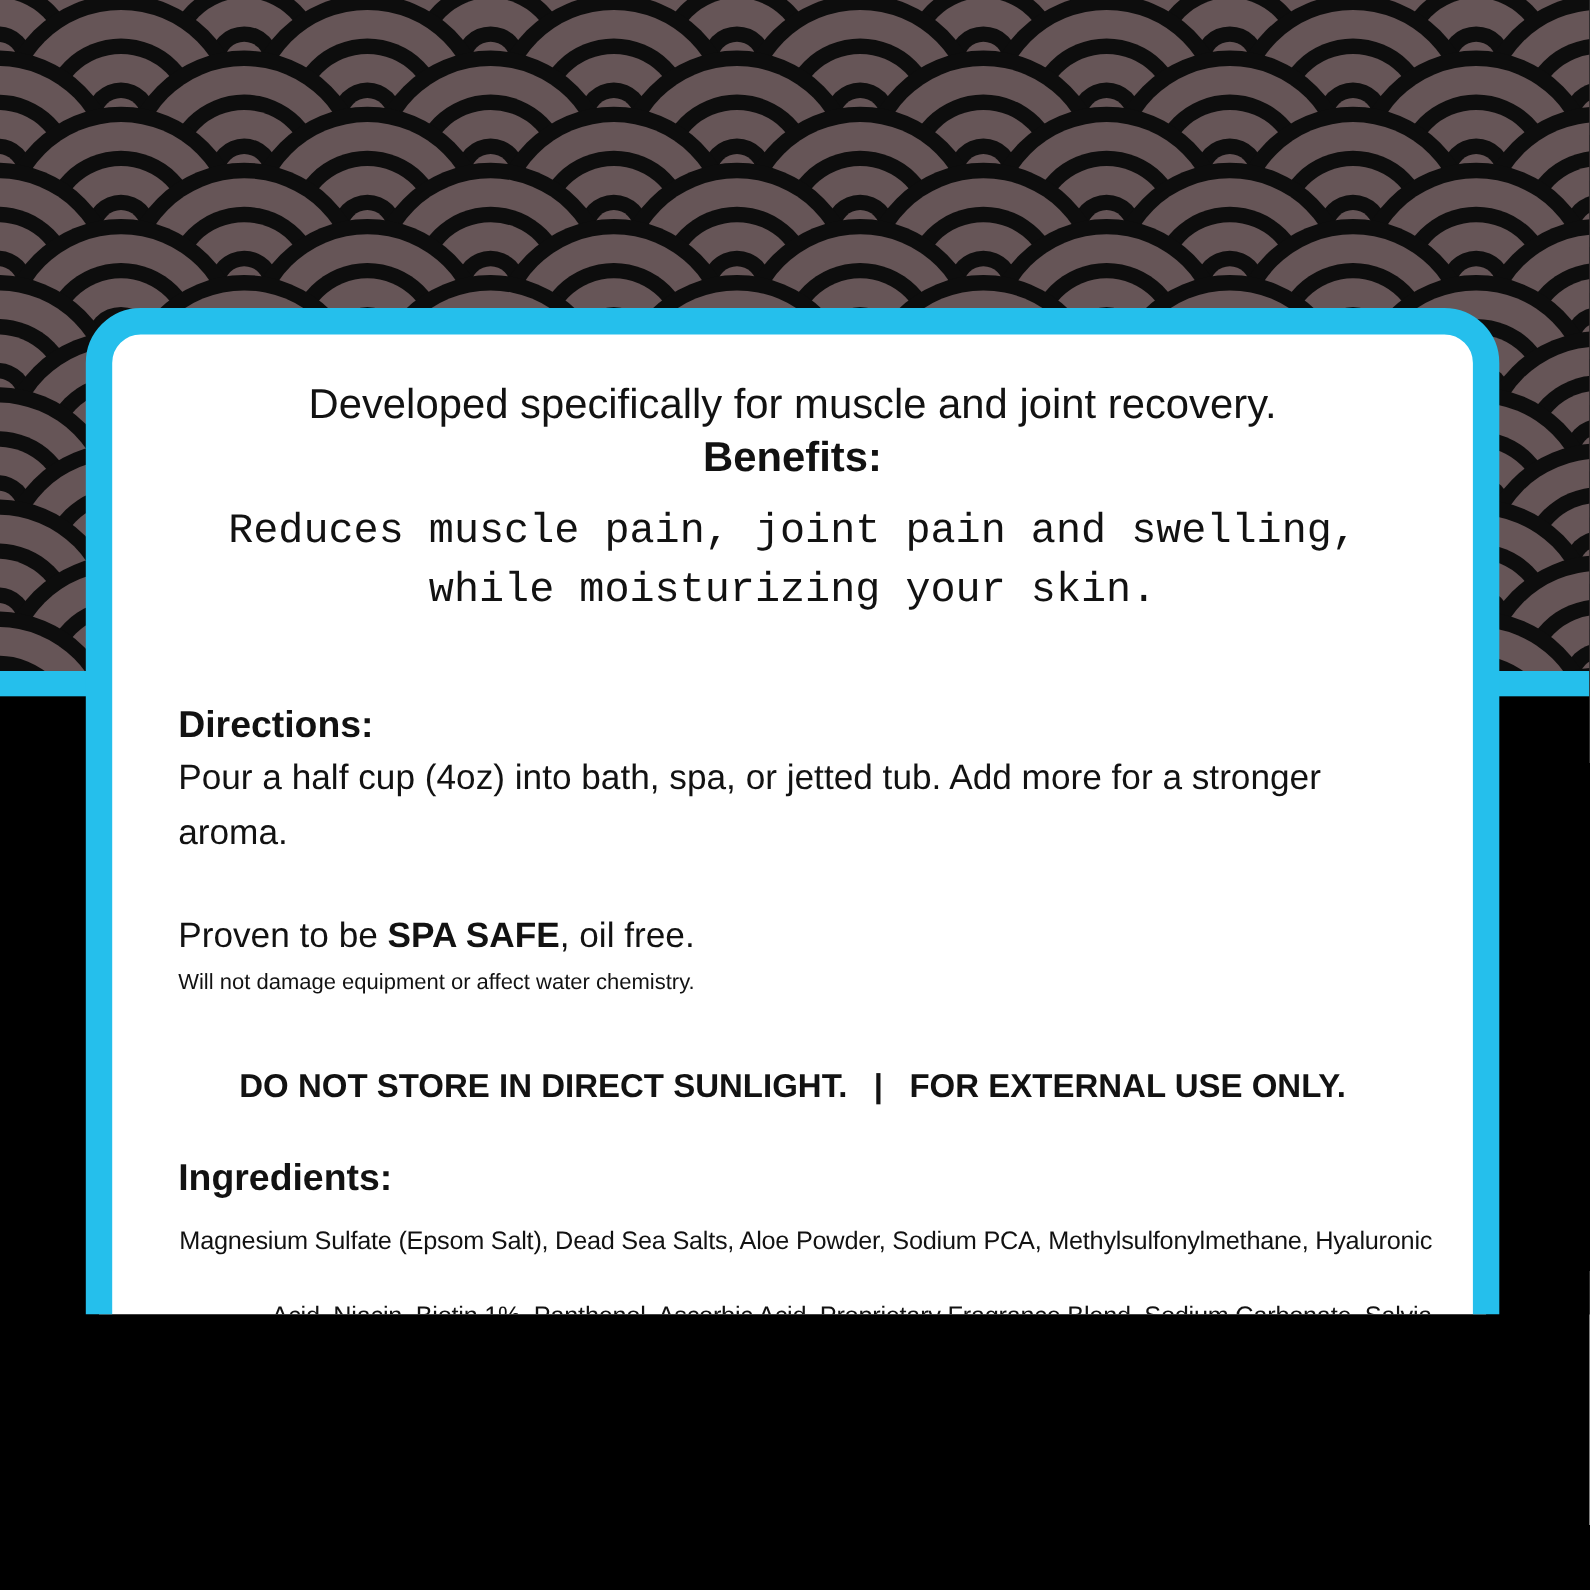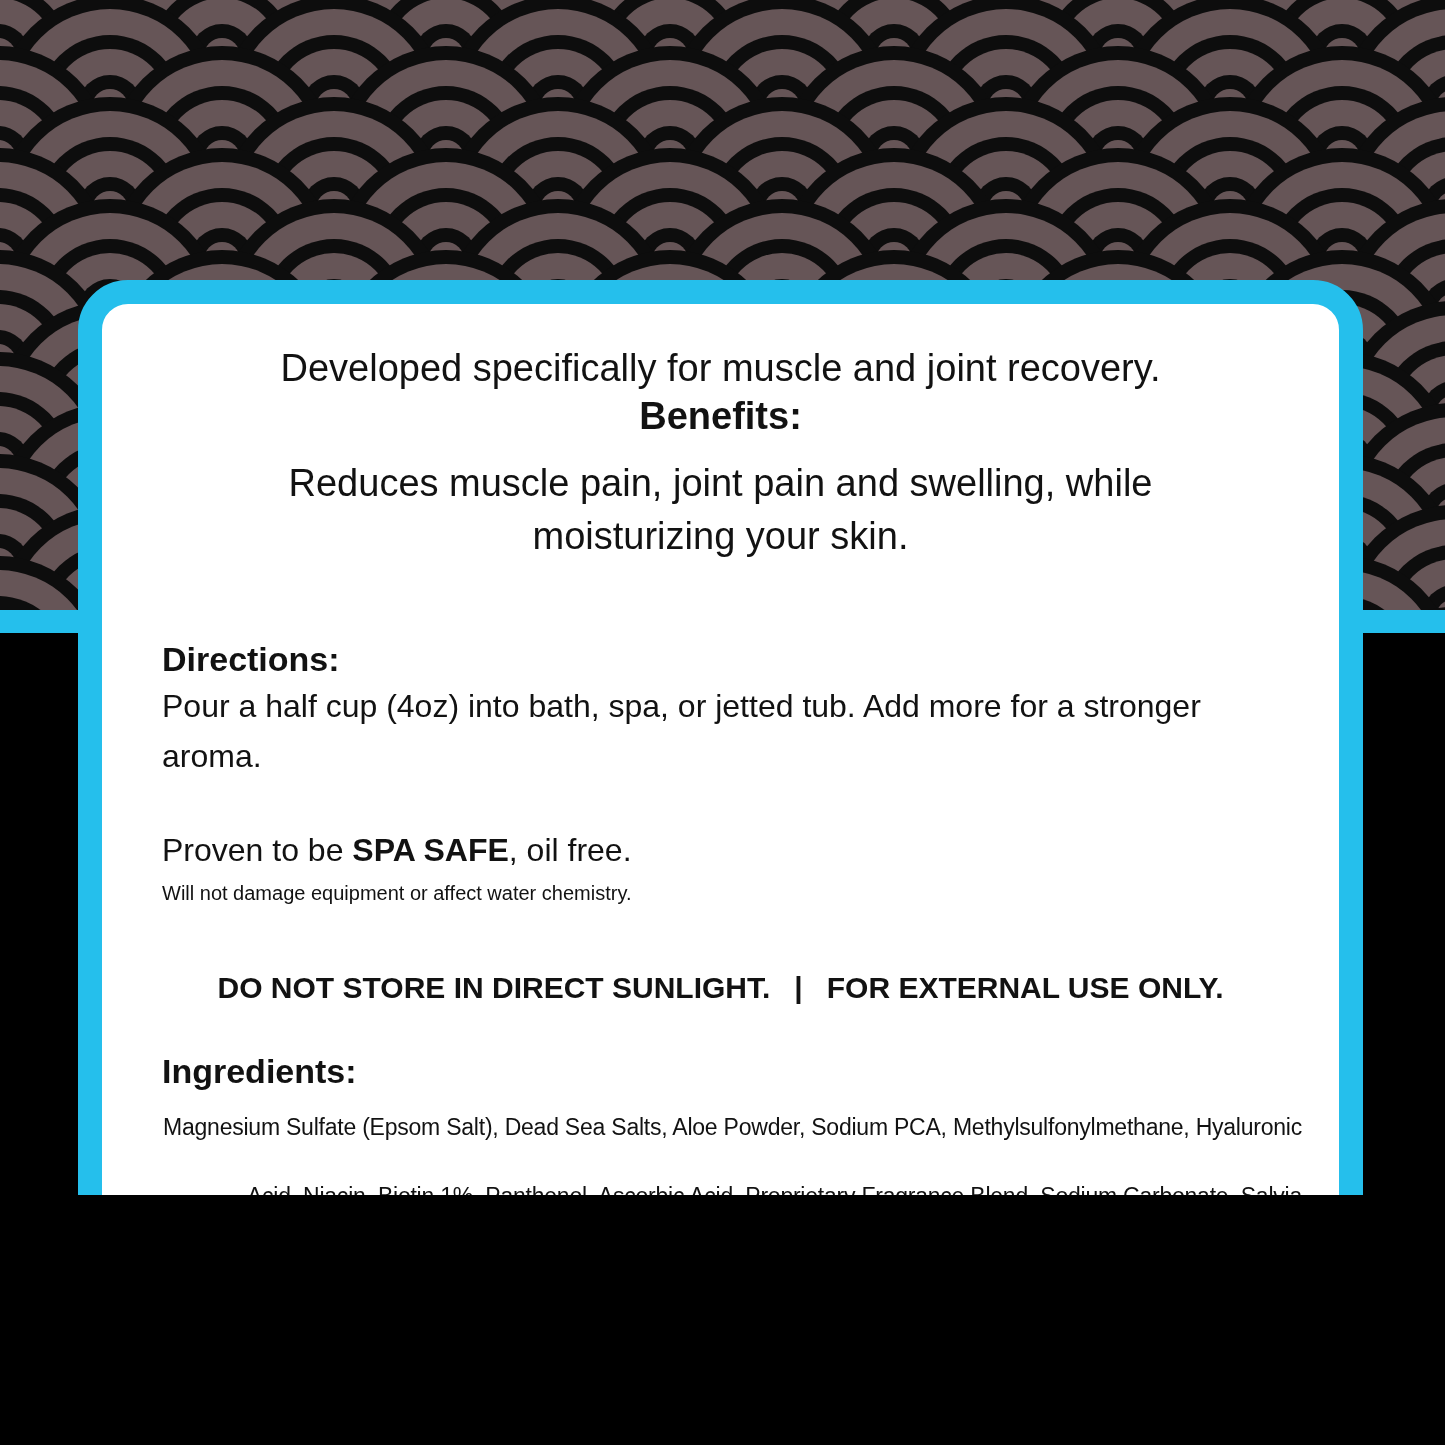--- a/index.html
+++ b/index.html
@@ -15,21 +15,21 @@
     position: absolute; left: 78px; top: 280px;
     width: 1285px; height: 1165px; box-sizing: border-box;
     border-radius: 50px 50px 0 0;
     background: #ffffff;
     border-style: solid; border-width: 24px;
   }
   p { margin: 0; }
   .center-sec { text-align: center; padding: 40px 26px 0 26px; }
   .intro      { font-size: 38px; line-height: 48px; }
   .benefits-h { font-size: 38px; line-height: 48px; font-weight: bold; }
-  .benefits-t { font-size: 38px; line-height: 53px; margin: 17px auto 0 auto; max-width: 1060px; }
+  .benefits-t { font-size: 38px; line-height: 53px; margin: 17px auto 0 auto; max-width: 1060px; font-family: Liberation Mono, monospace; }
   .left-sec { padding: 0 37px 0 60px; }
   .directions-h   { font-size: 34px; line-height: 44px; font-weight: bold; margin-top: 74px; }
   .directions-t   { font-size: 32px; line-height: 50px; margin-top: 0; }
   .spa-line-1     { font-size: 32px; line-height: 43px; margin-top: 48px; }
   .spa-line-2     { font-size: 20px; line-height: 43px; margin-top: 0; }
   .warning {
     display: flex; justify-content: center; align-items: baseline; gap: 24px;
     font-size: 30px; line-height: 40px; font-weight: bold;
     margin: 53px -37px 0 -60px; white-space: nowrap;
   }

